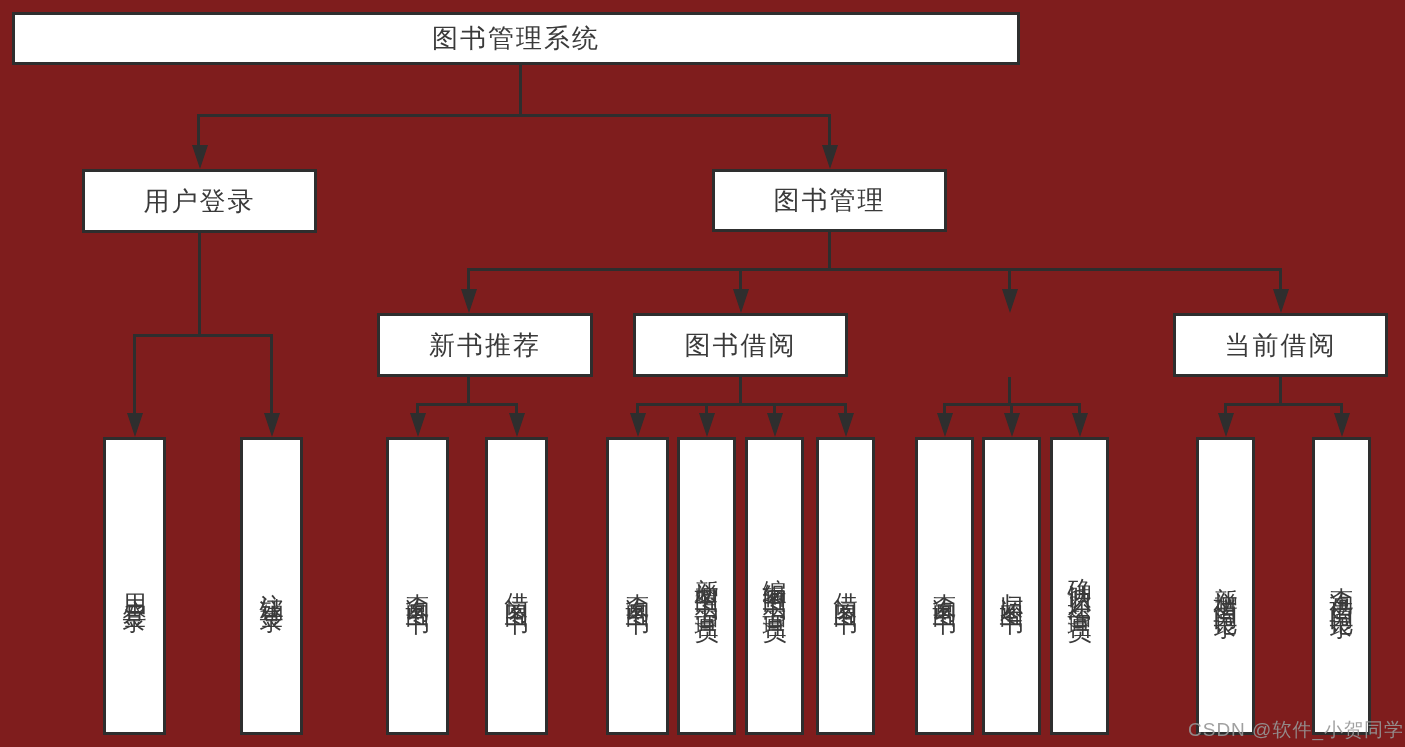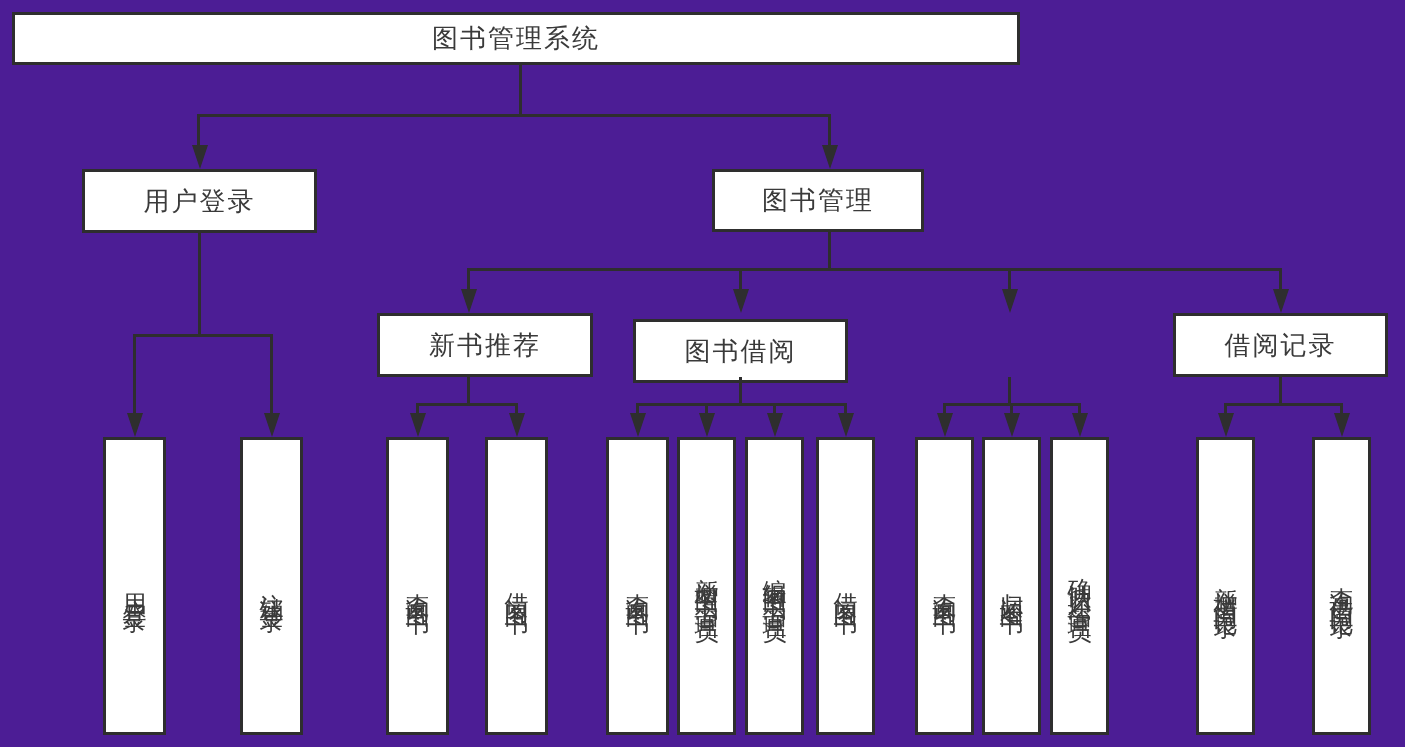--- a/index.html
+++ b/index.html
@@ -1,17 +1,17 @@
 <!DOCTYPE html>
 <html><head>
 <meta charset="utf-8">
 <style>
   html,body { margin:0; padding:0; background:#fff; }
   #canvas {
-    position:relative; width:1405px; height:747px; background:#4c1d95;
+    position:relative; width:1405px; height:747px; background:#7f1d1d;
     font-family:"Liberation Sans", sans-serif; overflow:hidden;
   }
   .box {
     position:absolute; box-sizing:border-box;
     border:3px solid #2e2e2e; background:#ffffff;
     display:flex; align-items:center; justify-content:center;
   }
   .hlabel {
     font-size:26px; color:#3a3a3a; letter-spacing:2px; white-space:nowrap;
   }
@@ -37,32 +37,32 @@
 
 <div id="canvas">
 
   <div class="box" style="left:12px; top:12px; width:1008px; height:53px;">
     <span class="hlabel">图书管理系统</span>
   </div>
 
   <div class="box" style="left:82px; top:169px; width:235px; height:64px;">
     <span class="hlabel">用户登录</span>
   </div>
-  <div class="box" style="left:712px; top:169px; width:212px; height:63px;">
+  <div class="box" style="left:712px; top:169px; width:235px; height:63px;">
     <span class="hlabel">图书管理</span>
   </div>
 
   <div class="box" style="left:361px; top:313px; width:216px; height:64px;margin-left:16px;">
     <span class="hlabel">新书推荐</span>
   </div>
-  <div class="box" style="left:633px; top:313px; width:215px; height:64px;margin-top:6px;">
+  <div class="box" style="left:633px; top:313px; width:215px; height:64px;">
     <span class="hlabel">图书借阅</span>
   </div>
   <div class="box" style="left:1173px; top:313px; width:215px; height:64px;">
-    <span class="hlabel">借阅记录</span>
+    <span class="hlabel">当前借阅</span>
   </div>
 
   <div class="box" style="left:103px; top:437px; width:63px; height:298px;">
     <span class="vlabel">用户登录</span>
   </div>
   <div class="box" style="left:240px; top:437px; width:63px; height:298px;">
     <span class="vlabel">注销登录</span>
   </div>
 
   <div class="box" style="left:386px; top:437px; width:63px; height:298px;">
@@ -95,20 +95,21 @@
     <span class="vlabel">确认归还（管理员）</span>
   </div>
 
   <div class="box" style="left:1196px; top:437px; width:59px; height:298px;">
     <span class="vlabel">新增借阅记录</span>
   </div>
   <div class="box" style="left:1312px; top:437px; width:59px; height:298px;">
     <span class="vlabel">查询借阅记录</span>
   </div>
 
+  <div class="watermark">CSDN @软件_小贺同学</div>
 <div class="line" style="left: 519px; top: 65px; width: 3px; height: 52px; background: rgb(46, 46, 46);"></div>
     <div class="line" style="left: 197px; top: 114px; width: 634px; height: 3px; background: rgb(46, 46, 46);"></div>
     <div class="line" style="left: 197px; top: 114px; width: 3px; height: 32px; background: rgb(46, 46, 46);"></div>
     <div class="line" style="left: 828px; top: 114px; width: 3px; height: 32px; background: rgb(46, 46, 46);"></div>
     <div class="line" style="left: 198px; top: 233px; width: 3px; height: 104px; background: rgb(46, 46, 46);"></div>
     <div class="line" style="left: 133px; top: 334px; width: 140px; height: 3px; background: rgb(46, 46, 46);"></div>
     <div class="line" style="left: 133px; top: 334px; width: 3px; height: 81px; background: rgb(46, 46, 46);"></div>
     <div class="line" style="left: 270px; top: 334px; width: 3px; height: 81px; background: rgb(46, 46, 46);"></div>
     <div class="line" style="left: 828px; top: 232px; width: 3px; height: 39px; background: rgb(46, 46, 46);"></div>
     <div class="line" style="left: 467px; top: 268px; width: 815px; height: 3px; background: rgb(46, 46, 46);"></div>

